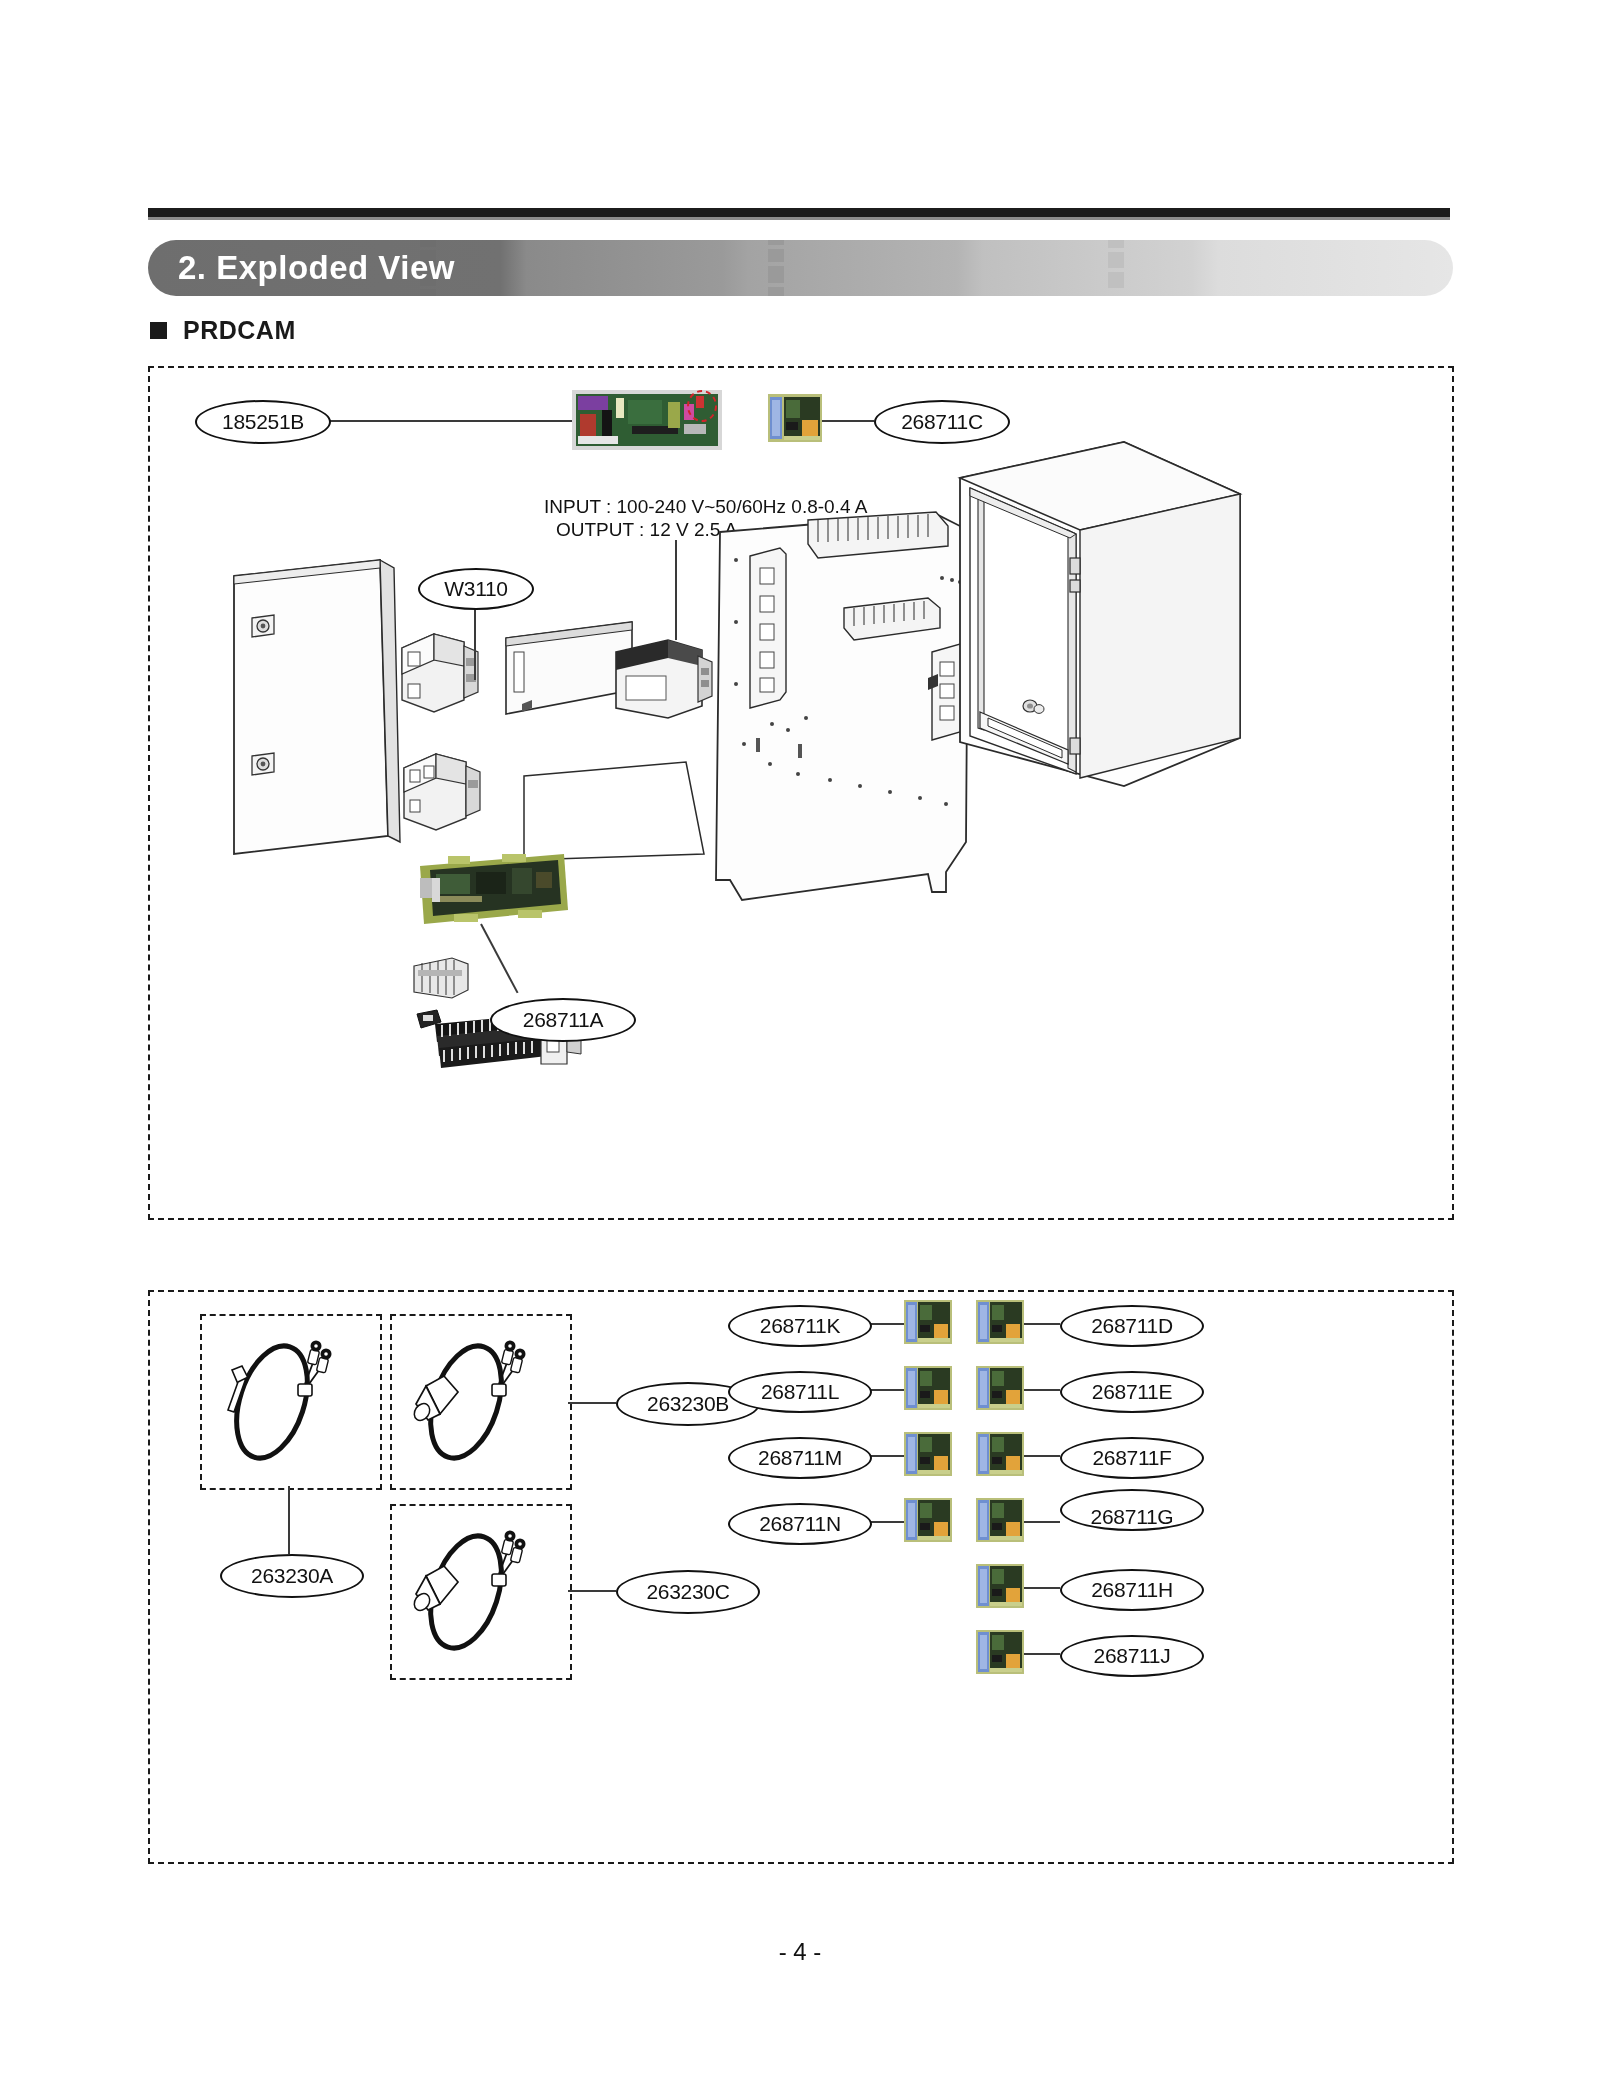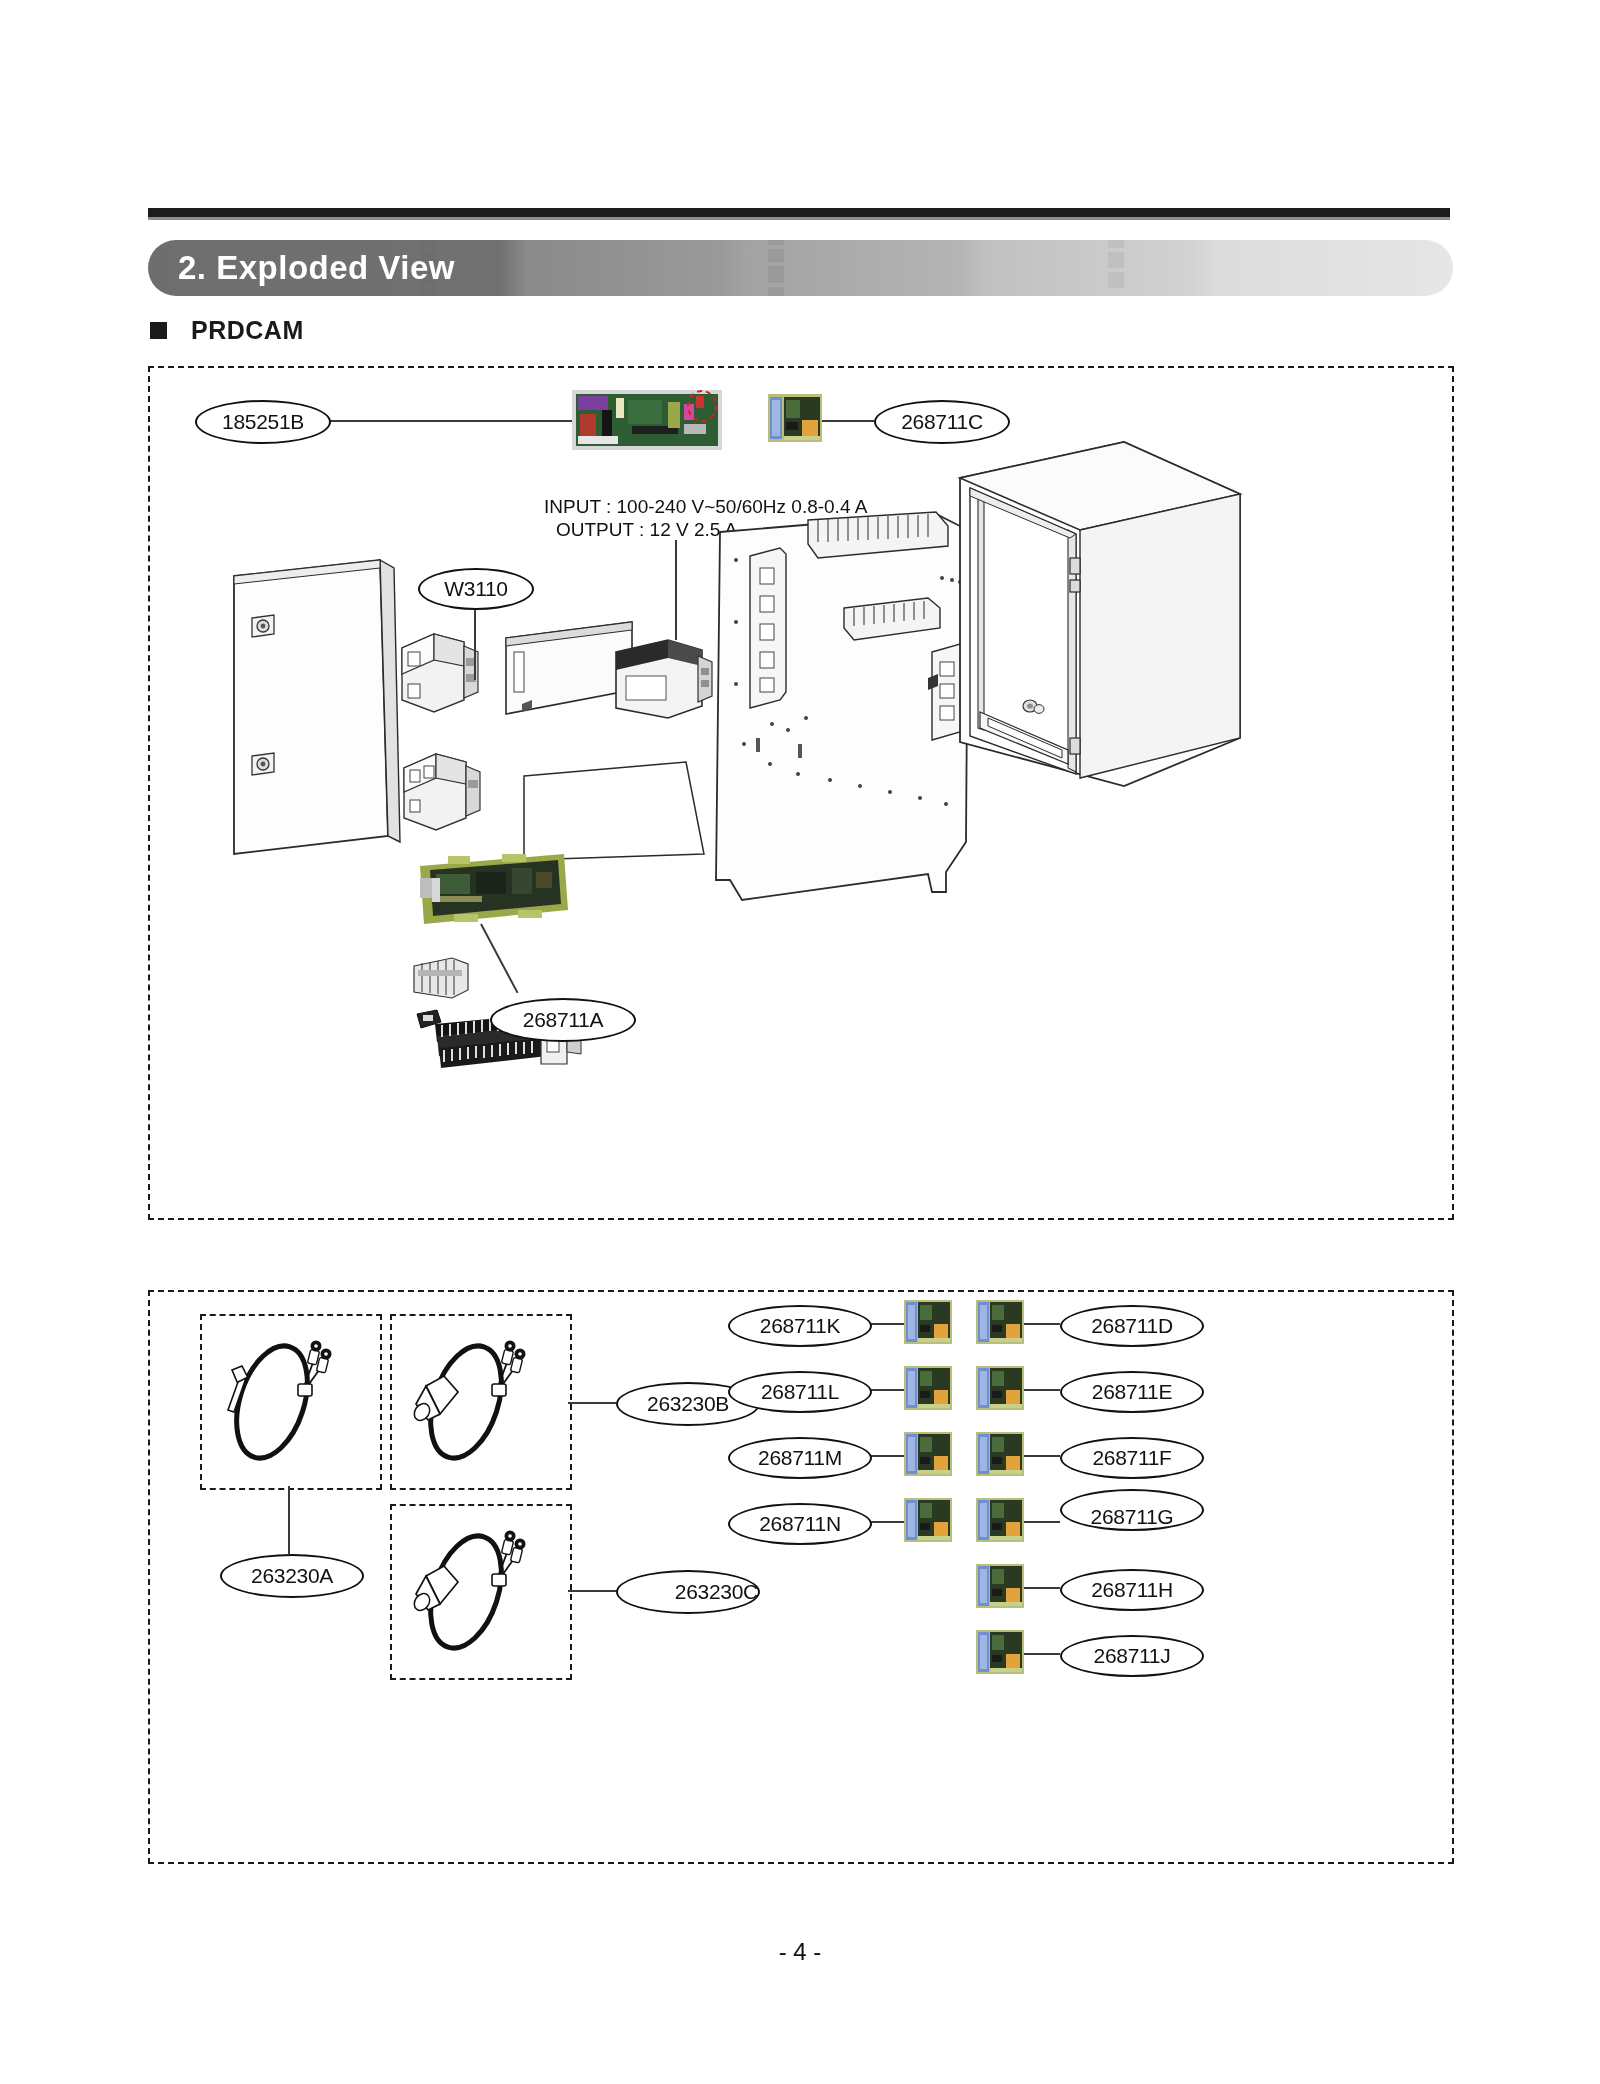--- a/index.html
+++ b/index.html
@@ -42,21 +42,21 @@
       #c0c0c0 21% 50%, transparent 50% 57%, #c0c0c0 57% 86%,
       transparent 86% 100%);}
   #banner-title{
     position:absolute;left:30px;top:50%;transform:translateY(-50%);
     font-size:33px;font-weight:bold;color:#fff;
     letter-spacing:.5px;white-space:nowrap;
   }
   #prdcam-heading{
     position:absolute;left:150px;top:316px;
     font-size:25px;font-weight:bold;letter-spacing:.5px;
-    display:flex;align-items:center;gap:24px;white-space:nowrap;
+    display:flex;align-items:center;gap:16px;white-space:nowrap;
   }
   #prdcam-bullet{display:inline-block;width:17px;height:17px;background:#1a1a1a;}
 
   
   .dashed-panel{
     position:absolute;border:2px dashed #1a1a1a;background:#fff;
   }
   #panel-upper{left:148px;top:366px;width:1302px;height:850px;}
   #panel-lower{left:148px;top:1290px;width:1302px;height:570px;}
 
@@ -458,21 +458,21 @@
       <path d="M103 58 L116 40" stroke="#111" stroke-width="1.8" fill="none"></path>
       <rect x="103" y="24" width="9" height="14" rx="2" fill="#fff" stroke="#111" stroke-width="1.4" transform="rotate(14 107 31)"></rect>
       <rect x="112" y="32" width="9" height="14" rx="2" fill="#fff" stroke="#111" stroke-width="1.4" transform="rotate(14 116 39)"></rect>
       <circle cx="110" cy="20" r="5.5" fill="#111"></circle>
       <circle cx="120" cy="28" r="5.5" fill="#111"></circle>
       <circle cx="110" cy="20" r="1.8" fill="#fff"></circle>
       <circle cx="120" cy="28" r="1.8" fill="#fff"></circle>
     </svg>
   </div>
   <div class="leader h" style="left:418px;top:298px;width:48px;"></div>
-  <div class="callout" style="left:466px;top:278px;width:140px;height:40px;justify-content:flex-end;">
+  <div class="callout" style="left:466px;top:278px;width:140px;height:40px;">
     <span>263230C</span>
   </div>
 
   <div class="callout" style="left:578px;top:13px;width:140px;height:38px;">
     <span>268711K</span>
   </div>
   <div class="leader h" style="left:718px;top:31px;width:36px;"></div>
   <div class="art module-art" style="left:754px;top:8px;">
     <svg width="48" height="44" viewBox="0 0 48 44">
       <rect x="0" y="0" width="48" height="44" fill="#b9bf7a"></rect>

